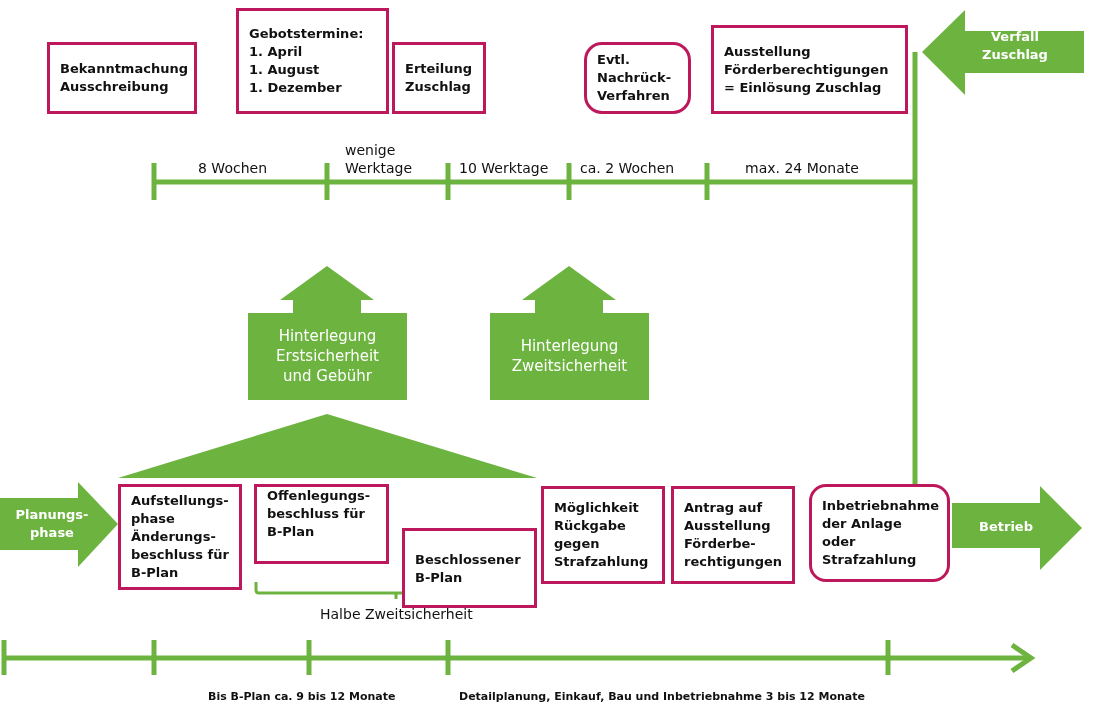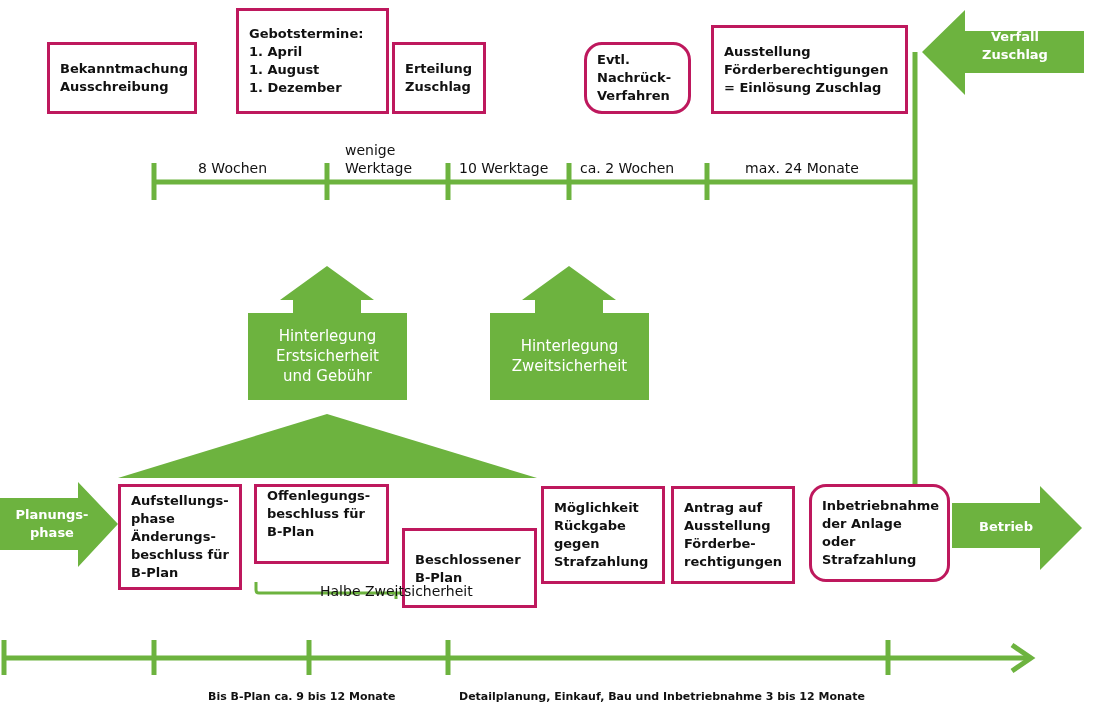--- a/index.html
+++ b/index.html
@@ -120,16 +120,16 @@
 Ausstellung
 Förderbe-
 rechtigungen</span>
   </div>
 <div class="box" style="left:809px;top:484px;width:141px;height:98px;border-radius:17px;">
     <span>Inbetriebnahme
 der Anlage oder
 Strafzahlung</span>
   </div>
 
-<div class="lbl" style="left:320px;top:582px;">Halbe Zweitsicherheit</div>
+<div class="lbl" style="left:320px;top:605px;">Halbe Zweitsicherheit</div>
 
 <div class="bottom-lbl" style="left:208px;top:690px;">Bis B-Plan ca. 9 bis 12 Monate</div>
 <div class="bottom-lbl" style="left:459px;top:690px;text-align:right;">Detailplanung, Einkauf, Bau und Inbetriebnahme 3 bis 12 Monate</div>
 
 </body></html>

